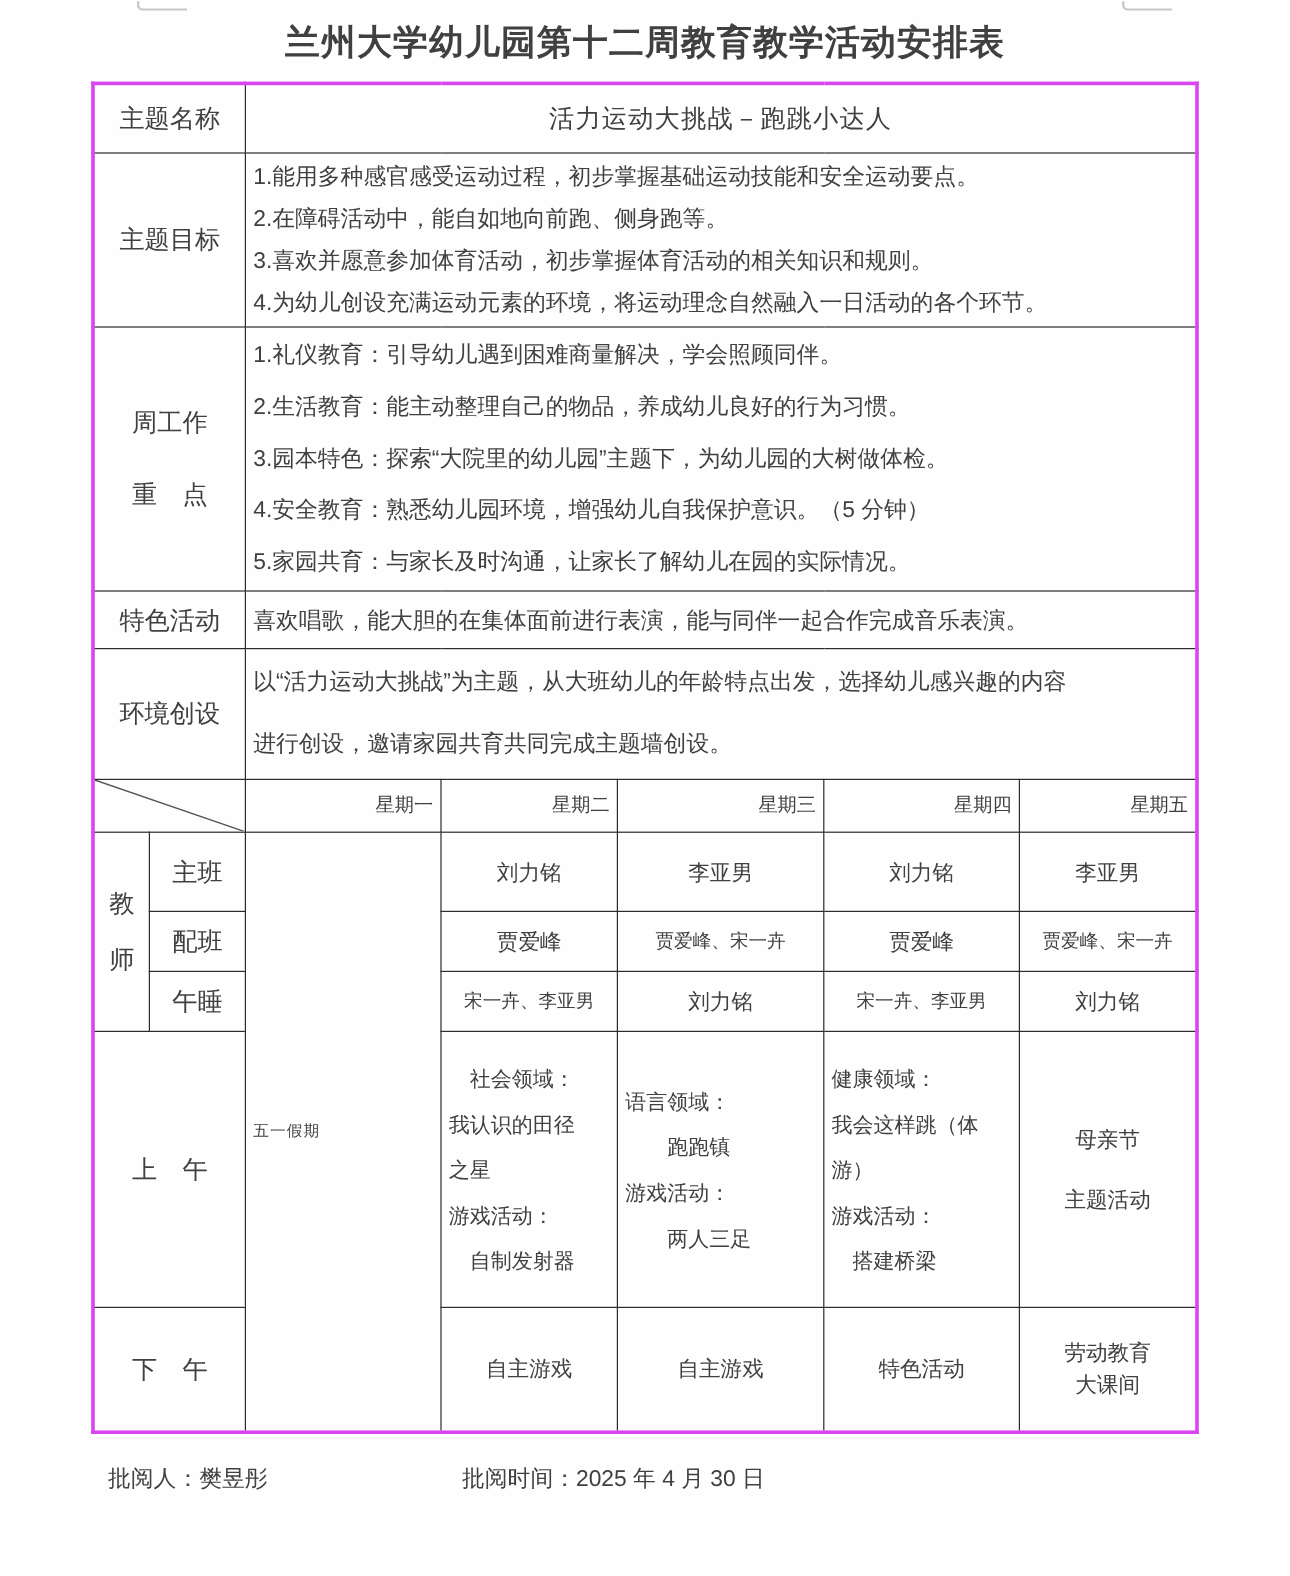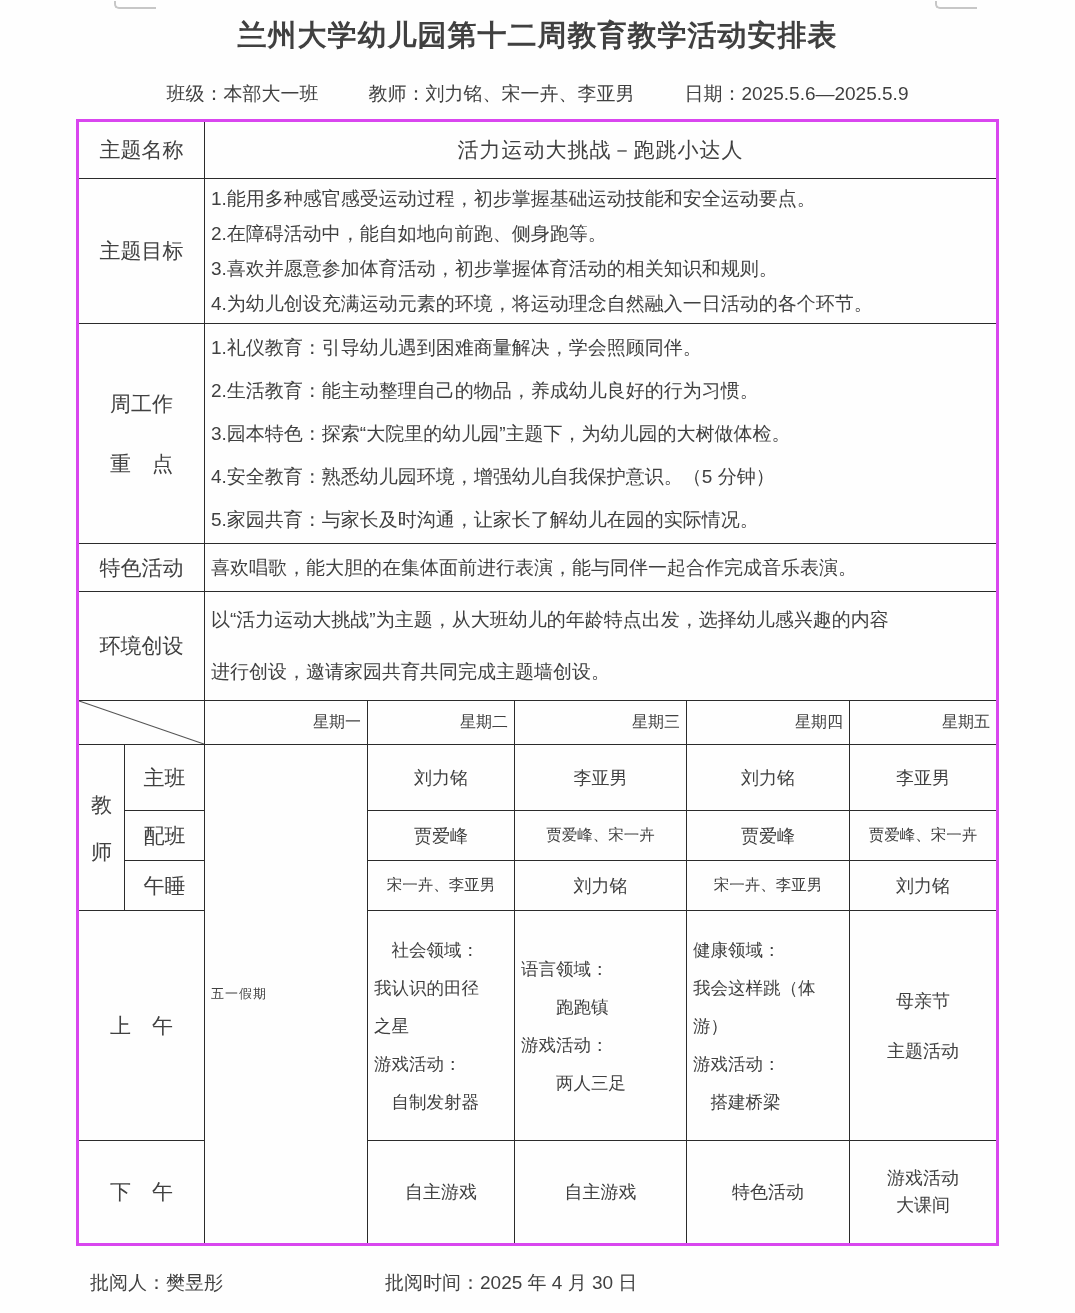--- a/index.html
+++ b/index.html
@@ -129,25 +129,20 @@
 </head>
 <body>
 
 <div class="page">
 
   <div class="corner-artifact left"></div>
   <div class="corner-artifact right"></div>
 
   <h1 class="doc-title">兰州大学幼儿园第十二周教育教学活动安排表</h1>
 
-  <div class="meta-line">
-    <span>班级：本部大一班</span>
-    <span>教师：刘力铭、宋一卉、李亚男</span>
-    <span>日期：2025.5.6—2025.5.9</span>
-  </div>
 
   <table class="sched">
     <colgroup>
       <col style="width:47px">
         <col style="width:80px">
         <col style="width:163px">
       <col style="width:147px">
         <col style="width:172px">
         <col style="width:163px">
         <col style="width:148px">
@@ -246,21 +241,21 @@
 　搭建桥梁</td>
       <td class="am-fri">母亲节
 主题活动</td>
     </tr>
 
     <tr class="r-pm">
       <td class="lab" colspan="2">下　午</td>
       <td class="pm">自主游戏</td>
       <td class="pm">自主游戏</td>
       <td class="pm">特色活动</td>
-      <td class="pm">游戏活动
+      <td class="pm">劳动教育
 大课间</td>
     </tr>
   </tbody>
     </table>
 
   <div class="footer-line">
     <span>批阅人：樊昱彤</span>
     <span>批阅时间：2025 年 4 月 30 日</span>
   </div>
 

